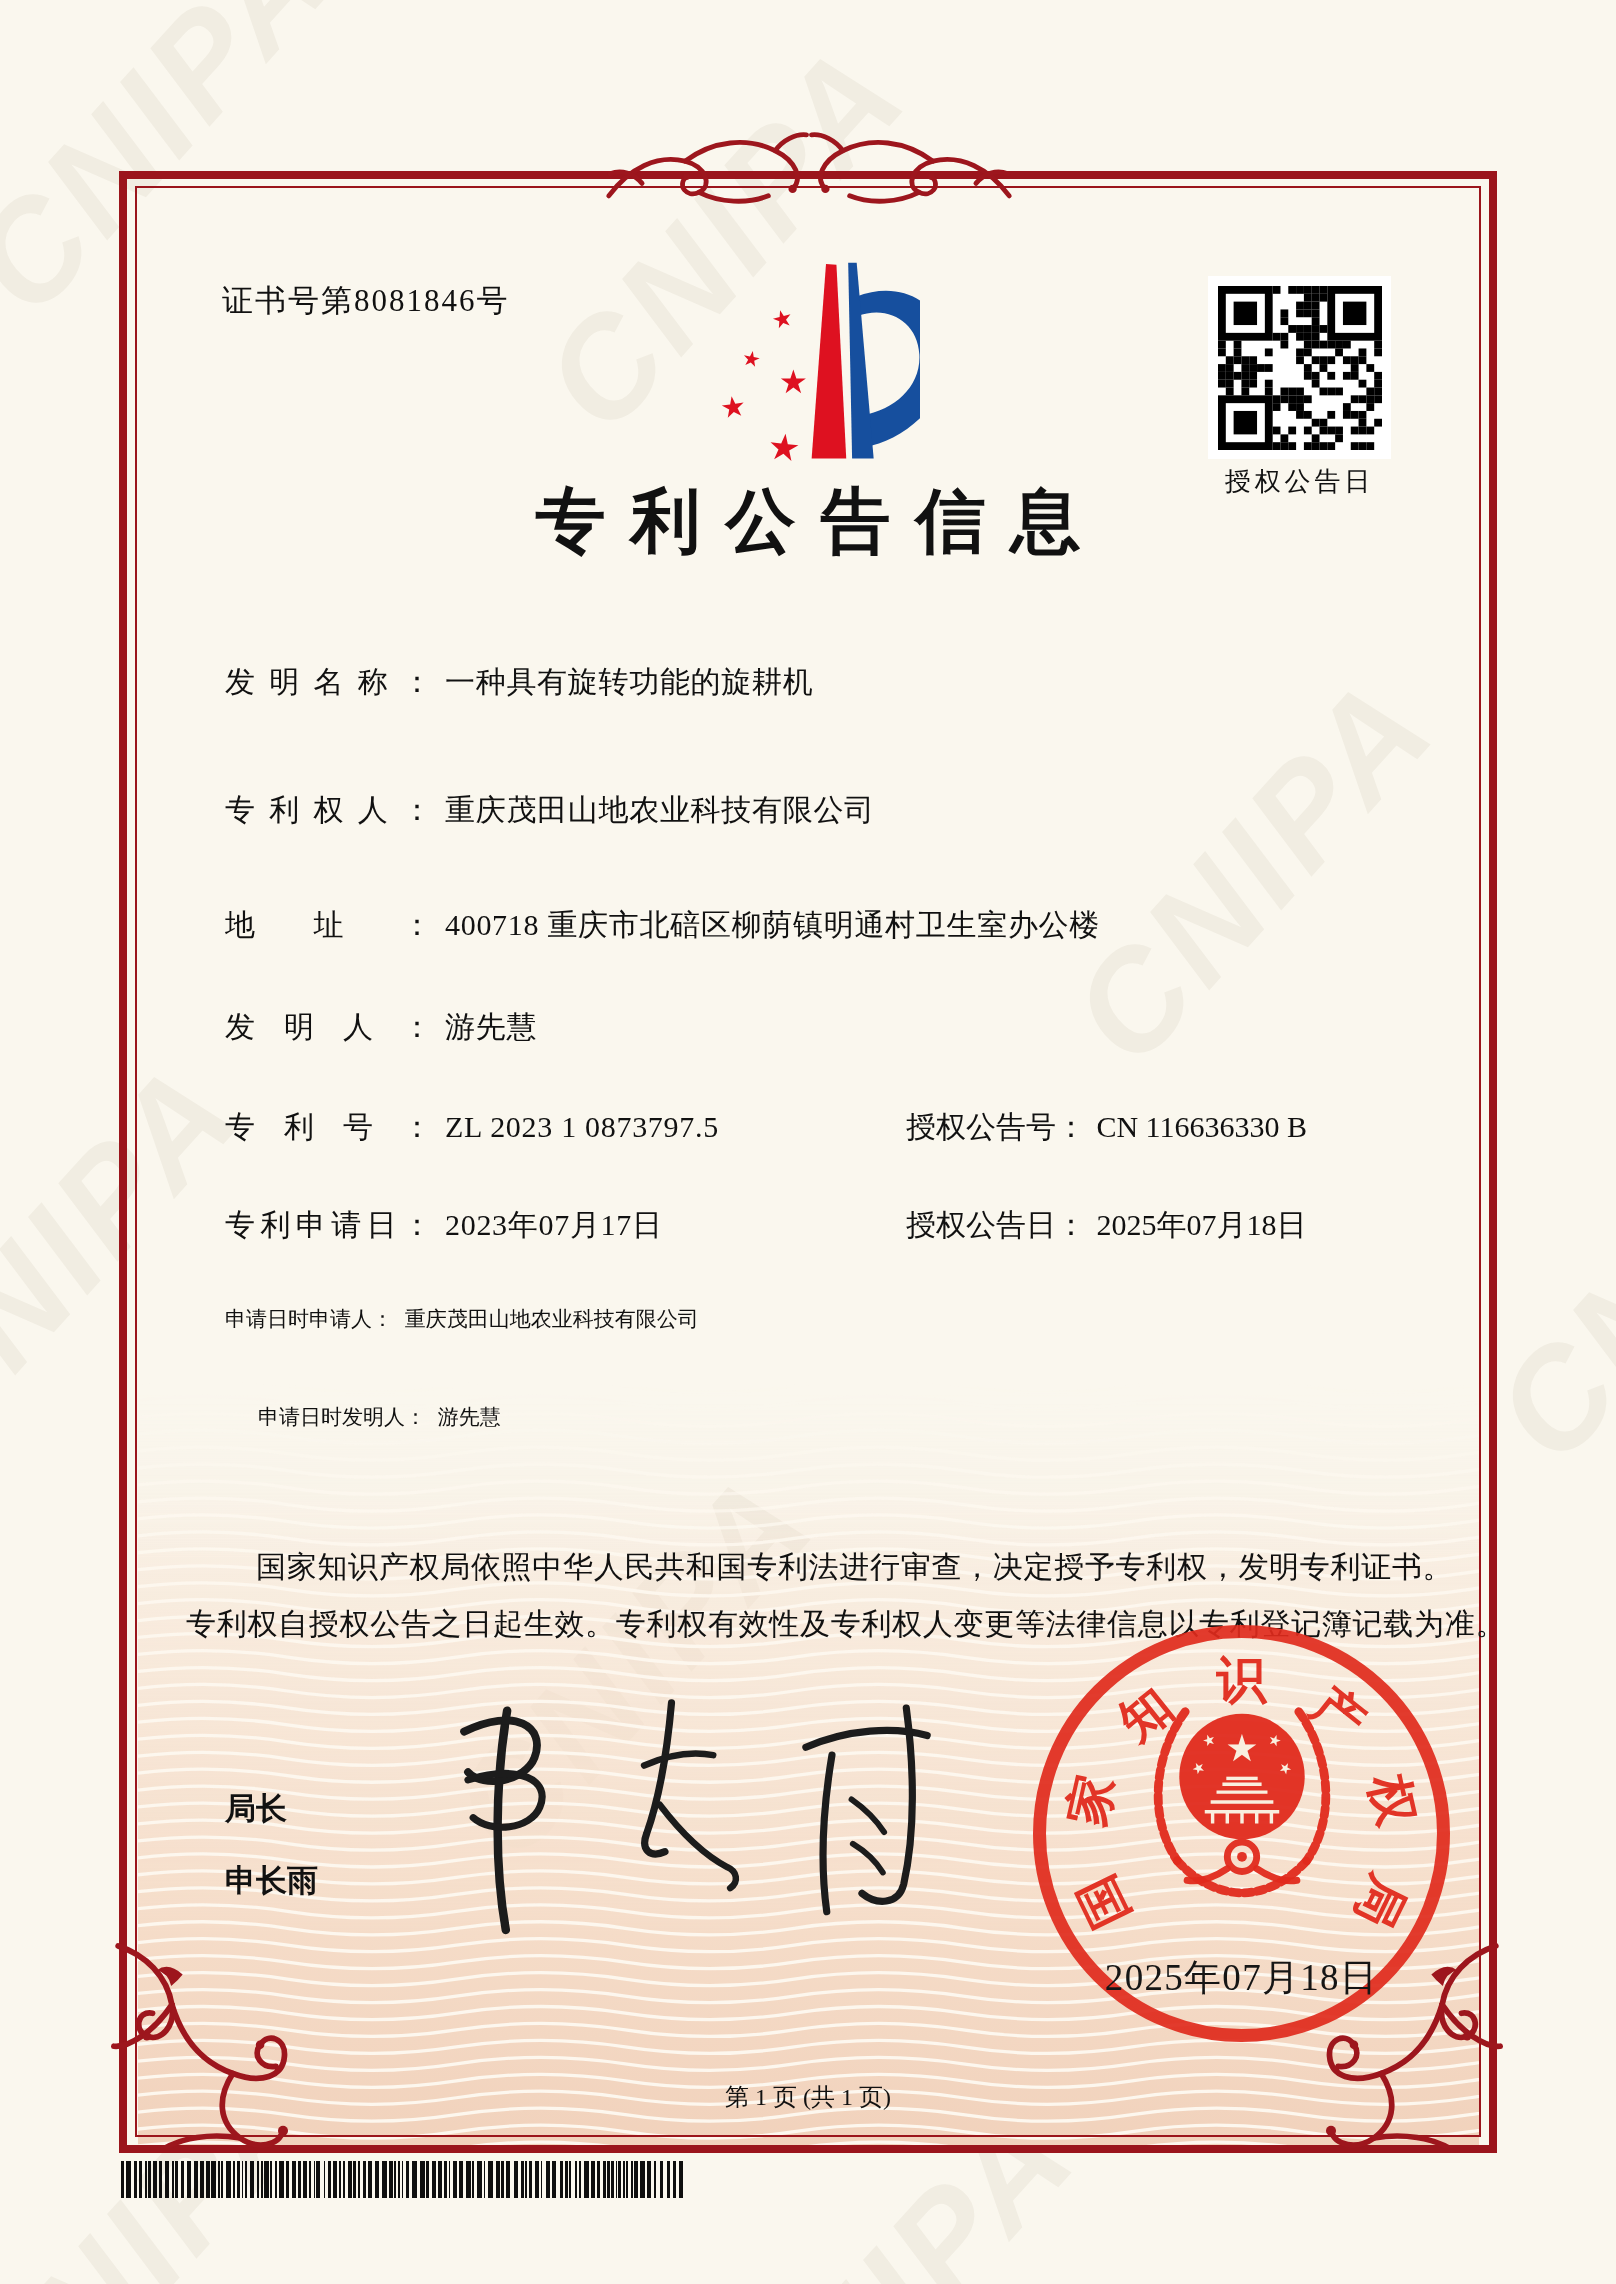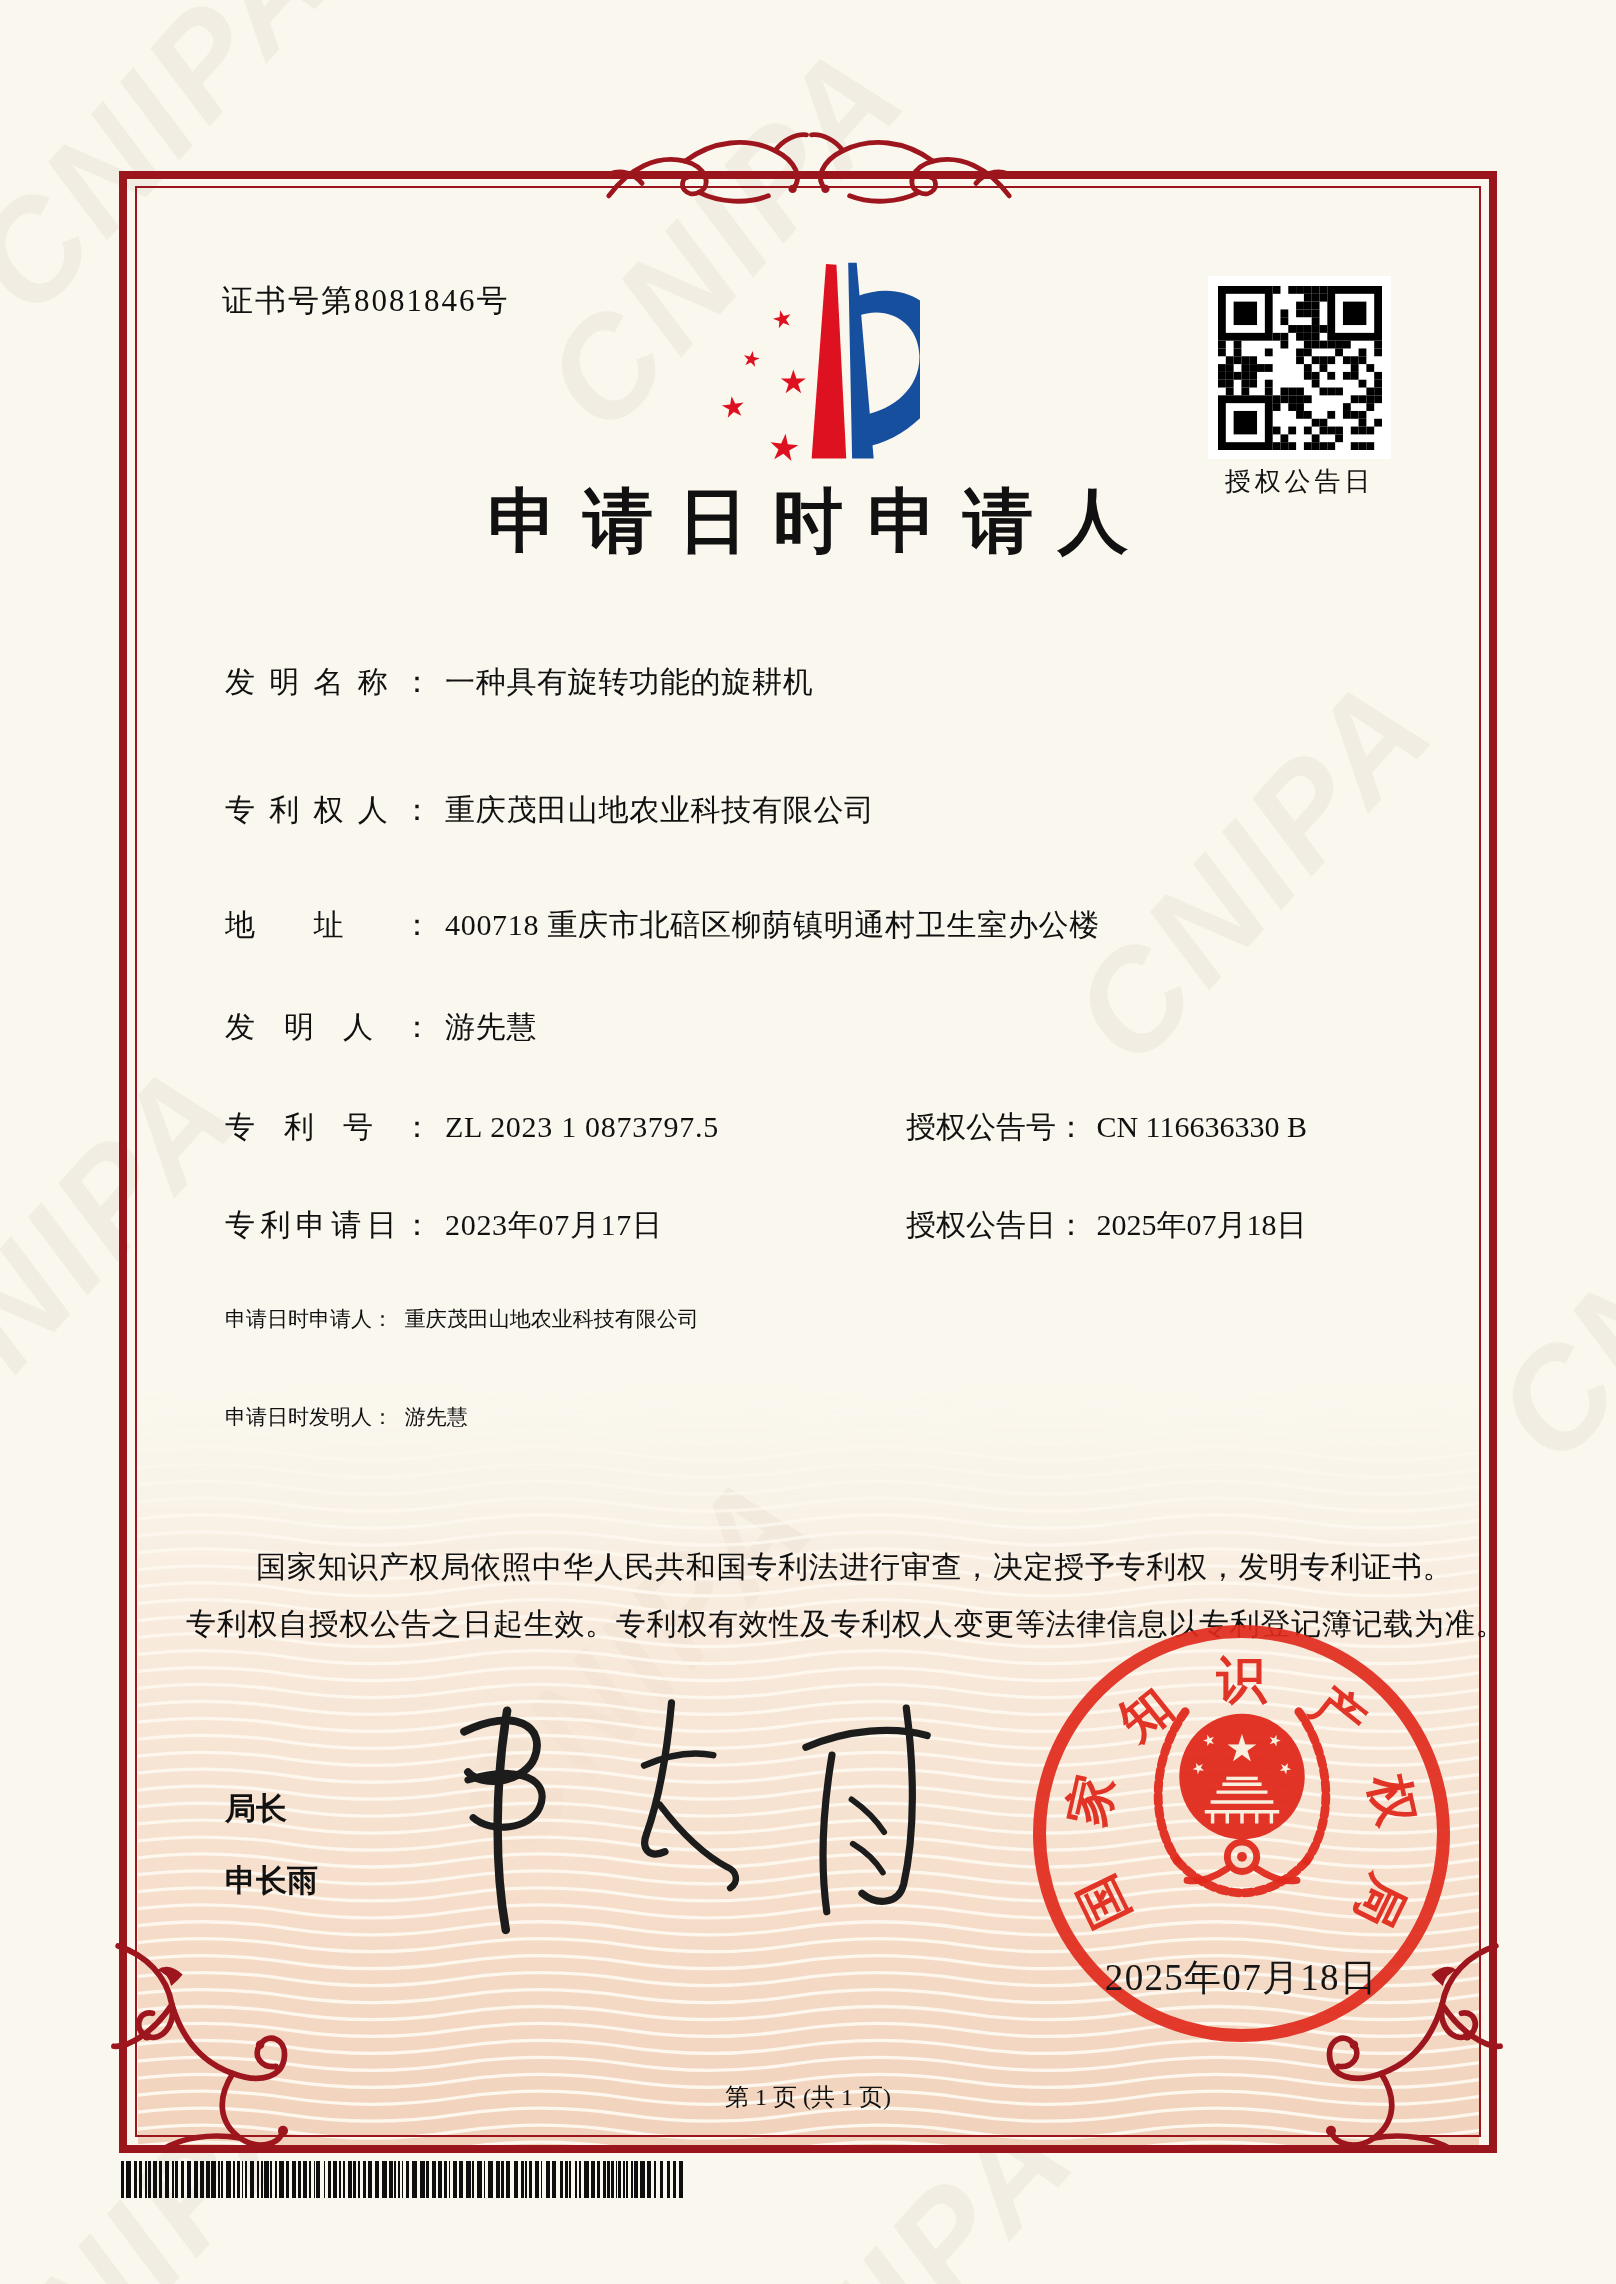--- a/index.html
+++ b/index.html
@@ -358,21 +358,21 @@
         <rect x="168" y="0" width="84" height="84" fill="#000"></rect>
         <rect x="180" y="12" width="60" height="60" fill="#fff"></rect>
         <rect x="192" y="24" width="36" height="36" fill="#000"></rect>
         <rect x="0" y="168" width="84" height="84" fill="#000"></rect>
         <rect x="12" y="180" width="60" height="60" fill="#fff"></rect>
         <rect x="24" y="192" width="36" height="36" fill="#000"></rect>
       </svg>
   </div>
   <div class="qr-caption">授权公告日</div>
 
-  <div class="title">申请日时申请人</div>
+  <div class="title">专利公告信息</div>
 
   <div class="row" style="top:662px;">
     <span class="jlabel">发明名称：</span><span class="val">一种具有旋转功能的旋耕机</span>
   </div>
   <div class="row" style="top:790px;">
     <span class="jlabel">专利权人：</span><span class="val">重庆茂田山地农业科技有限公司</span>
   </div>
   <div class="row" style="top:905px;">
     <span class="jlabel">地址：</span><span class="val">400718 重庆市北碚区柳荫镇明通村卫生室办公楼</span>
   </div>
@@ -387,21 +387,21 @@
   </div>
   <div class="row" style="top:1205px;">
     <span class="jlabel">专利申请日：</span><span class="val">2023年07月17日</span>
   </div>
   <div class="row2" style="top:1205px;">
     <span class="lab">授权公告日：</span><span class="val">2025年07月18日</span>
   </div>
   <div class="rowlong" style="top:1305px;">
     <span class="lab">申请日时申请人：</span><span class="val">重庆茂田山地农业科技有限公司</span>
   </div>
-  <div class="rowlong" style="top:1403px;">
+  <div class="rowlong" style="top:1403px;margin-left:33px;">
     <span class="lab">申请日时发明人：</span><span class="val">游先慧</span>
   </div>
 
   <div class="decl" style="left:256px;top:1547px;">国家知识产权局依照中华人民共和国专利法进行审查，决定授予专利权，发明专利证书。</div>
   <div class="decl" style="left:186px;top:1604px;">专利权自授权公告之日起生效。专利权有效性及专利权人变更等法律信息以专利登记簿记载为准。</div>
 
   <div class="sig-title">局长</div>
   <div class="sig-name">申长雨</div>
   <svg class="sig-script" viewBox="0 0 860 440">
     <g fill="none" stroke="#1c1c1c" stroke-linecap="round" stroke-linejoin="round">

